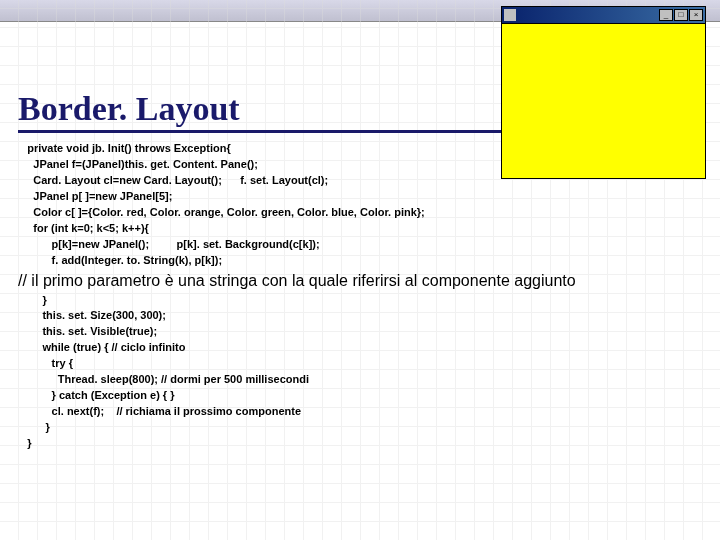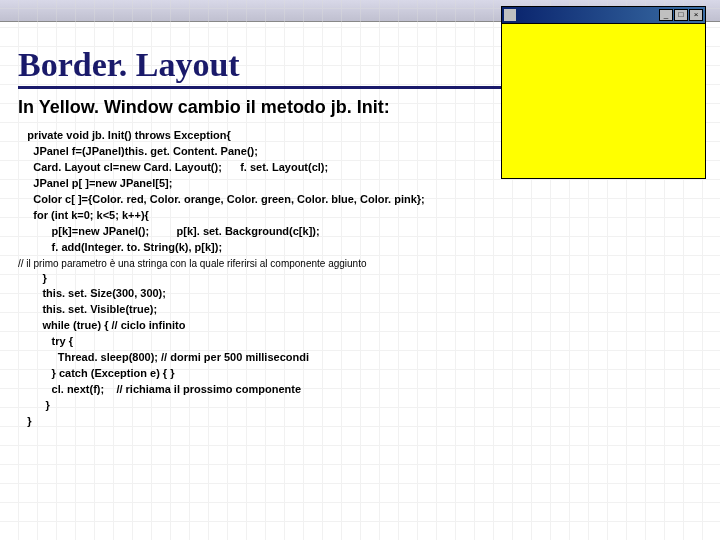--- a/index.html
+++ b/index.html
@@ -22,20 +22,21 @@
     background-image:
       repeating-linear-gradient(0deg, transparent, transparent 18px, #ddd 18px, #ddd 19px),
       repeating-linear-gradient(90deg, transparent, transparent 18px, #ddd 18px, #ddd 19px);
     opacity: 0.4;
     z-index: 0;
   }
   .slide {
     position: relative;
     z-index: 1;
     padding: 24px 18px 6px 18px;
+    margin-top: 44px;
   }
   .title {
     font-size: 34px;
     font-weight: bold;
     color: #1a1a6a;
     font-family: "Times New Roman", serif;
     border-bottom: 3px solid #1a1a6a;
     display: block;
     margin-bottom: 8px;
     padding-bottom: 2px;
@@ -48,21 +49,21 @@
   }
   .code {
     font-family: Arial, sans-serif;
     font-size: 11px;
     font-weight: bold;
     color: #000;
     line-height: 1.45;
     white-space: pre;
   }
   .comment {
-    font-size: 10px;
+    font-size: 16px;
     font-weight: normal;
     font-family: Verdana, Arial, sans-serif;
     white-space: pre;
     line-height: 1.5;
   }
   .window {
     position: absolute;
     top: 6px;
     right: 14px;
     width: 205px;
@@ -110,21 +111,20 @@
     <div class="win-ico"></div>
     <div class="win-btn">_</div>
     <div class="win-btn">□</div>
     <div class="win-btn">×</div>
   </div>
   <div class="win-body"></div>
 </div>
 
 <div class="slide">
   <div class="title">Border. Layout</div>
-  <div class="subtitle">In Yellow. Window cambio il metodo jb. Init:</div>
   <div class="code">   private void jb. Init() throws Exception{
      JPanel f=(JPanel)this. get. Content. Pane();
      Card. Layout cl=new Card. Layout();      f. set. Layout(cl);
      JPanel p[ ]=new JPanel[5];
      Color c[ ]={Color. red, Color. orange, Color. green, Color. blue, Color. pink};
      for (int k=0; k&lt;5; k++){
            p[k]=new JPanel();         p[k]. set. Background(c[k]);
            f. add(Integer. to. String(k), p[k]);</div>
   <div class="comment">// il primo parametro è una stringa con la quale riferirsi al componente aggiunto</div>
   <div class="code">        }

